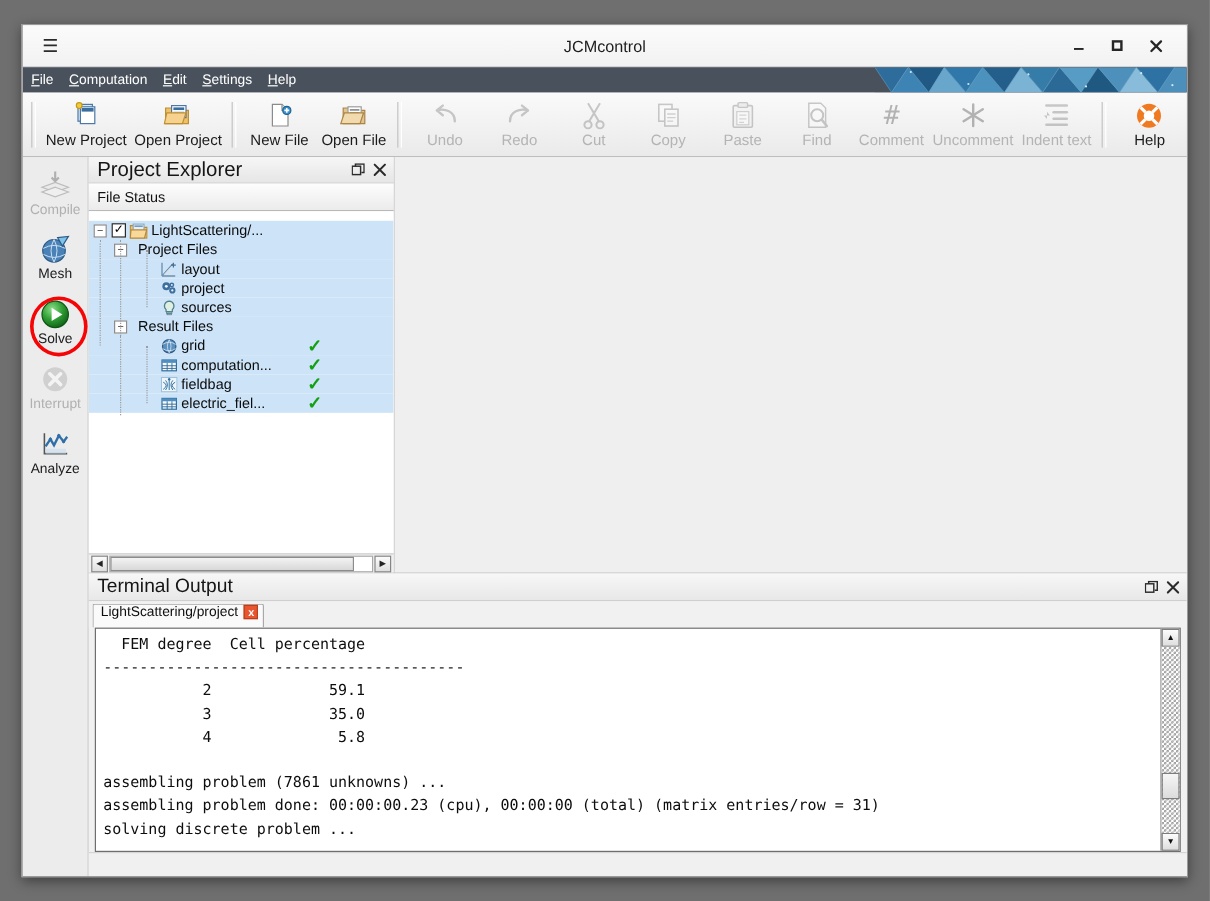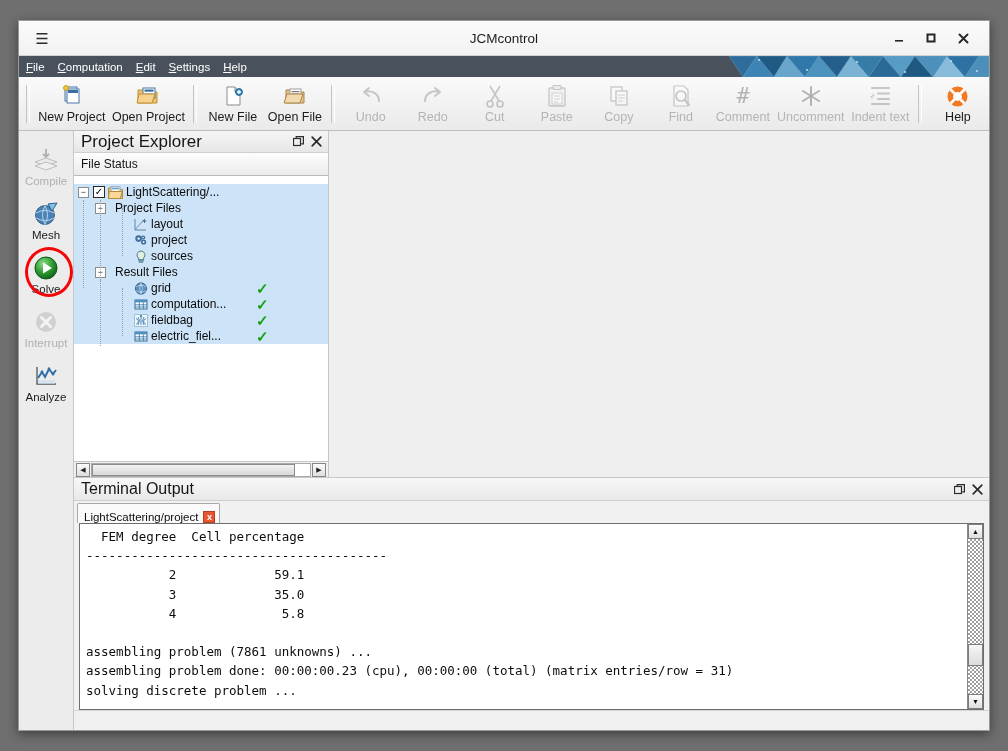--- a/index.html
+++ b/index.html
@@ -110,21 +110,21 @@
   .actionbar {
     width: 54px; min-width: 54px;
     background: #ececec;
     border-right: 1px solid #c8c8c8;
     display: flex; flex-direction: column;
     align-items: center; padding-top: 8px;
   }
   .act {
     width: 54px; height: 54px;
     display: flex; flex-direction: column;
-    align-items: center; justify-content: center;
+    align-items: center; justify-content: flex-start;
     cursor: pointer; position: relative;
   }
   .act .ic { height: 30px; display:flex; align-items:center; justify-content:center; }
   .act .lb { font-size: 11.5px; color: #1b1b1b; line-height: 1.1; }
   .act.disabled .lb { color: #b0b0b0; }
   .act.disabled .ic { opacity: 0.4; }
   .act .ring {
     position: absolute; left: 6px; top: 0px;
     width: 42px; height: 44px;
     border: 3px solid #f50505;
@@ -254,21 +254,21 @@
   .term-title .btns { margin-left: auto; display: flex; gap: 7px; align-items: center; }
 
   .tabstrip {
     height: 22px; min-height: 22px;
     display: flex; align-items: flex-end;
     padding-left: 3px;
     background: #f1f1f1;
   }
   .tab {
     height: 20px;
-    display: flex; align-items: flex-end;
+    display: flex; align-items: flex-start;
     background: #fafafa;
     border: 1px solid #a9a9a9;
     border-bottom: none;
     border-radius: 2px 2px 0 0;
     padding: 0 4px 0 6px;
     font-size: 11.5px; color: #0e0e0e;
     cursor: pointer; box-sizing: border-box;
   }
   .tab-close {
     width: 12px; height: 12px; margin-left: 5px;
@@ -479,38 +479,38 @@
           <svg width="22" height="24" viewBox="0 0 22 24">
             <path d="M6 2 L15 17 M16 2 L7 17" stroke="#6f6f6f" stroke-width="1.7" fill="none"></path>
             <circle cx="6" cy="20" r="3" fill="none" stroke="#6f6f6f" stroke-width="1.7"></circle>
             <circle cx="16" cy="20" r="3" fill="none" stroke="#6f6f6f" stroke-width="1.7"></circle>
           </svg>
         </div>
         <div class="lb">Cut</div>
       </div>
       <div class="tbitem disabled">
         <div class="ic">
+          <svg width="24" height="24" viewBox="0 0 24 24">
+            <rect x="4" y="3" width="11" height="14" fill="#fff" stroke="#6f6f6f" stroke-width="1.3"></rect>
+            <rect x="9" y="7" width="11" height="14" fill="#fff" stroke="#6f6f6f" stroke-width="1.3"></rect>
+            <path d="M11 11 h7 M11 14 h7 M11 17 h5" stroke="#8d8d8d" stroke-width="1.1"></path>
+          </svg>
+        </div>
+        <div class="lb">Copy</div>
+      </div>
+      <div class="tbitem disabled">
+        <div class="ic">
           <svg width="22" height="24" viewBox="0 0 22 24">
             <rect x="3" y="4" width="16" height="18" rx="1" fill="#eee" stroke="#6f6f6f" stroke-width="1.3"></rect>
             <rect x="7" y="1.5" width="8" height="4" rx="1" fill="#d8d8d8" stroke="#6f6f6f" stroke-width="1.2"></rect>
             <rect x="6" y="9" width="10" height="11" fill="#fff" stroke="#8d8d8d"></rect>
             <path d="M8 12 h6 M8 15 h6 M8 18 h4" stroke="#9a9a9a" stroke-width="1.1"></path>
           </svg>
         </div>
         <div class="lb">Paste</div>
-      </div>
-      <div class="tbitem disabled">
-        <div class="ic">
-          <svg width="24" height="24" viewBox="0 0 24 24">
-            <rect x="4" y="3" width="11" height="14" fill="#fff" stroke="#6f6f6f" stroke-width="1.3"></rect>
-            <rect x="9" y="7" width="11" height="14" fill="#fff" stroke="#6f6f6f" stroke-width="1.3"></rect>
-            <path d="M11 11 h7 M11 14 h7 M11 17 h5" stroke="#8d8d8d" stroke-width="1.1"></path>
-          </svg>
-        </div>
-        <div class="lb">Copy</div>
       </div>
       <div class="tbitem disabled">
         <div class="ic">
           <svg width="24" height="24" viewBox="0 0 24 24">
             <path d="M5 2 h10 l4 4 v16 H5 Z" fill="#fff" stroke="#6f6f6f" stroke-width="1.2"></path>
             <circle cx="12" cy="12" r="5" fill="none" stroke="#6f6f6f" stroke-width="1.7"></circle>
             <path d="M16 16 l4 5" stroke="#6f6f6f" stroke-width="2.2" stroke-linecap="round"></path>
           </svg>
         </div>
         <div class="lb">Find</div>

